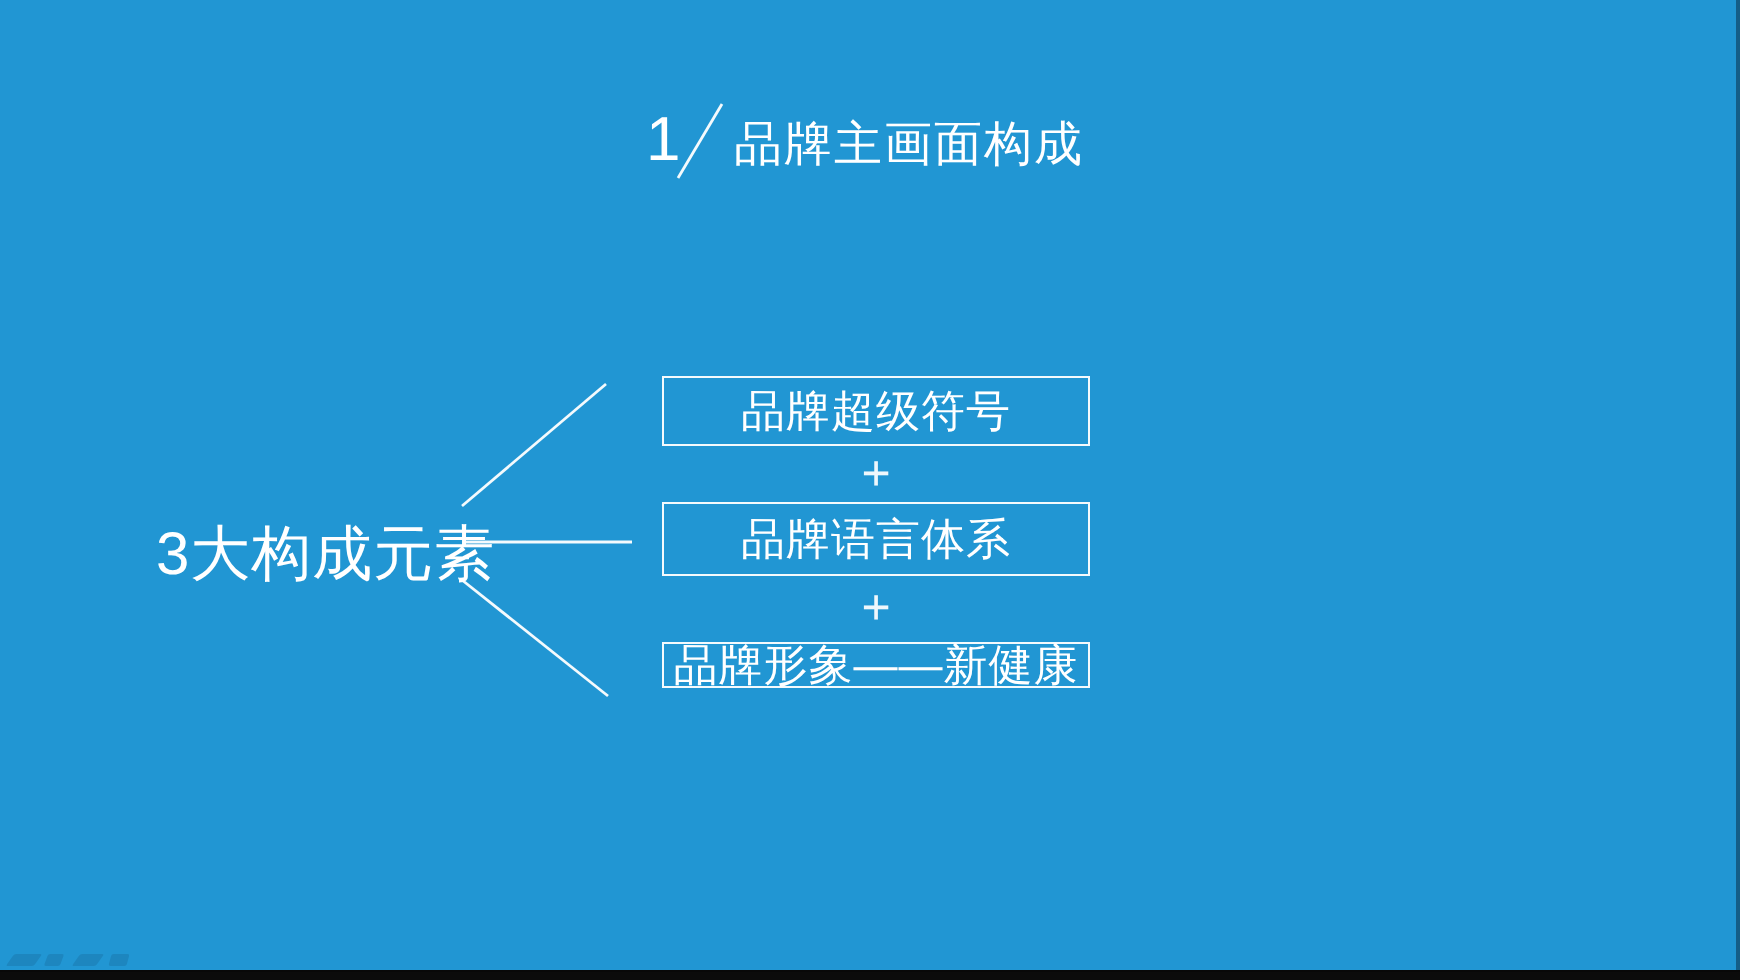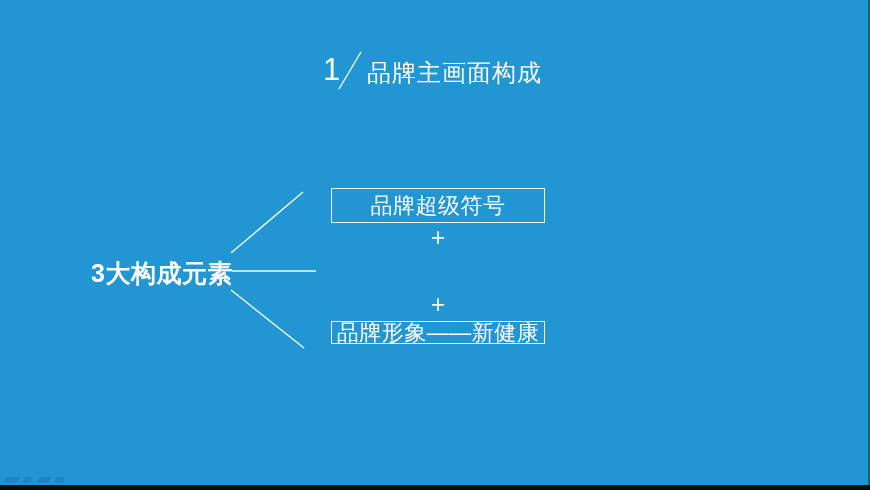--- a/index.html
+++ b/index.html
@@ -42,24 +42,24 @@
     font-size: 24px;
     font-weight: 400;
     line-height: 1.1;
     letter-spacing: 1px;
     white-space: nowrap;
   }
 
   
   .diagram-label {
     position: absolute;
-    left: 91px;
+    left: 78px;
     top: 257px;
-    font-size: 25px;
-    font-weight: 700;
+    font-size: 30px;
+    font-weight: 400;
     letter-spacing: 0.5px;
     white-space: nowrap;
   }
 
   
   .element-box {
     position: absolute;
     left: 331px;
     width: 214px;
     border: 1.5px solid #f4fafd;
@@ -147,20 +147,23 @@
   <div class="title-text">品牌主画面构成</div>
 
   <div class="diagram-label">3大构成元素</div>
 
   <div class="element-box box-1">
     <span>品牌超级符号</span>
   </div>
 
   <div class="plus-sign plus-1">+</div>
 
+  <div class="element-box box-2">
+    <span>品牌语言体系</span>
+  </div>
 
   <div class="plus-sign plus-2">+</div>
 
   <div class="element-box box-3">
     <span>品牌形象——新健康</span>
   </div>
 
   <div class="watermark-marks">
     <span class="wm-a"></span>
       <span class="wm-b"></span>

